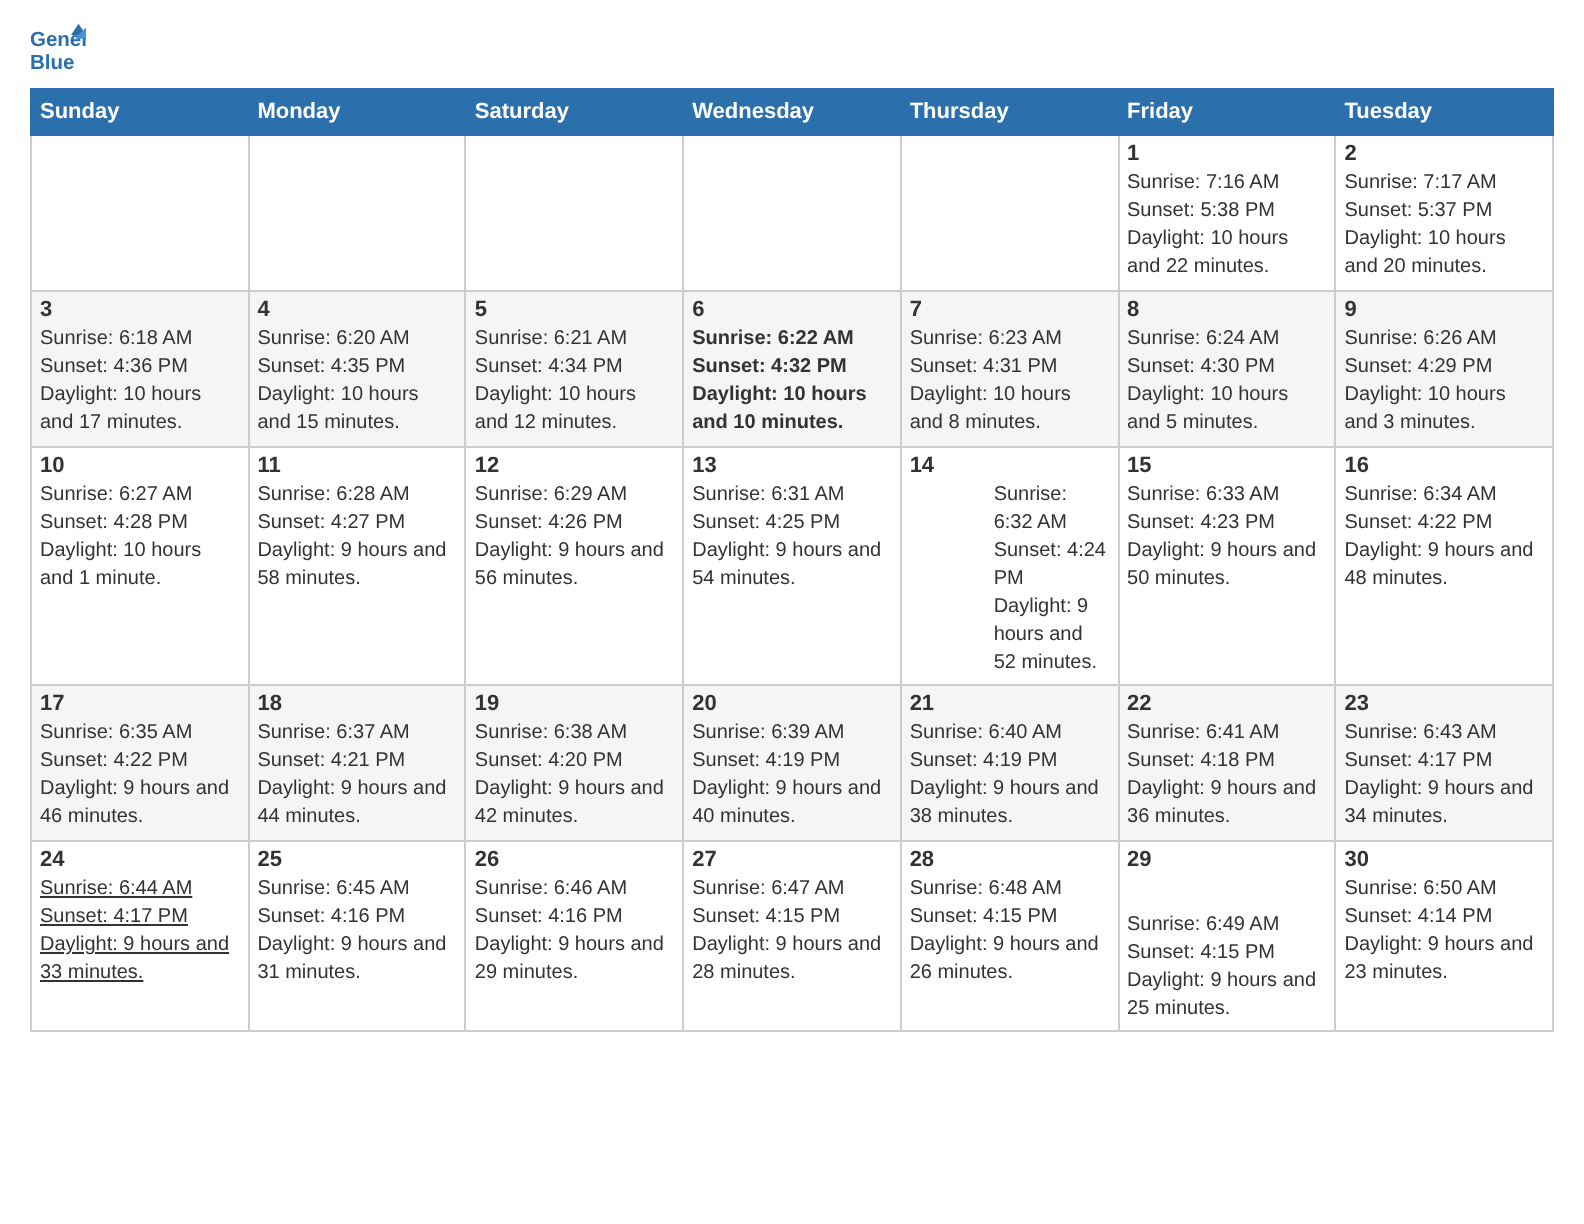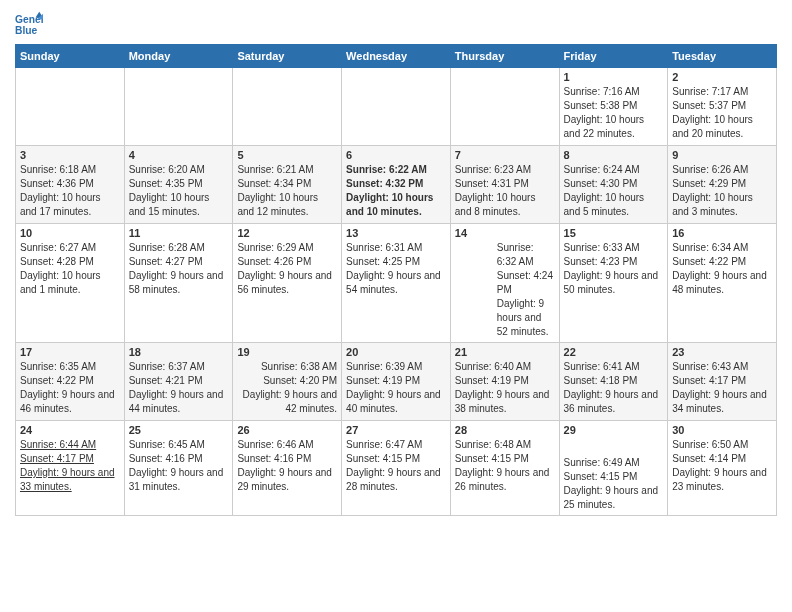--- a/index.html
+++ b/index.html
@@ -234,21 +234,21 @@
 Daylight: 9 hours and 46 minutes.</div>
           </td>
           <td>
             <span class="day-num">18</span>
             <div class="day-info" style="white-space: pre-line;">Sunrise: 6:37 AM
 Sunset: 4:21 PM
 Daylight: 9 hours and 44 minutes.</div>
           </td>
           <td>
             <span class="day-num">19</span>
-            <div class="day-info" style="white-space: pre-line; text-align: right;">Sunrise: 6:38 AM
+            <div class="day-info" style="white-space: pre-line;">Sunrise: 6:38 AM
 Sunset: 4:20 PM
 Daylight: 9 hours and 42 minutes.</div>
           </td>
           <td>
             <span class="day-num">20</span>
             <div class="day-info" style="white-space: pre-line;">Sunrise: 6:39 AM
 Sunset: 4:19 PM
 Daylight: 9 hours and 40 minutes.</div>
           </td>
           <td>

